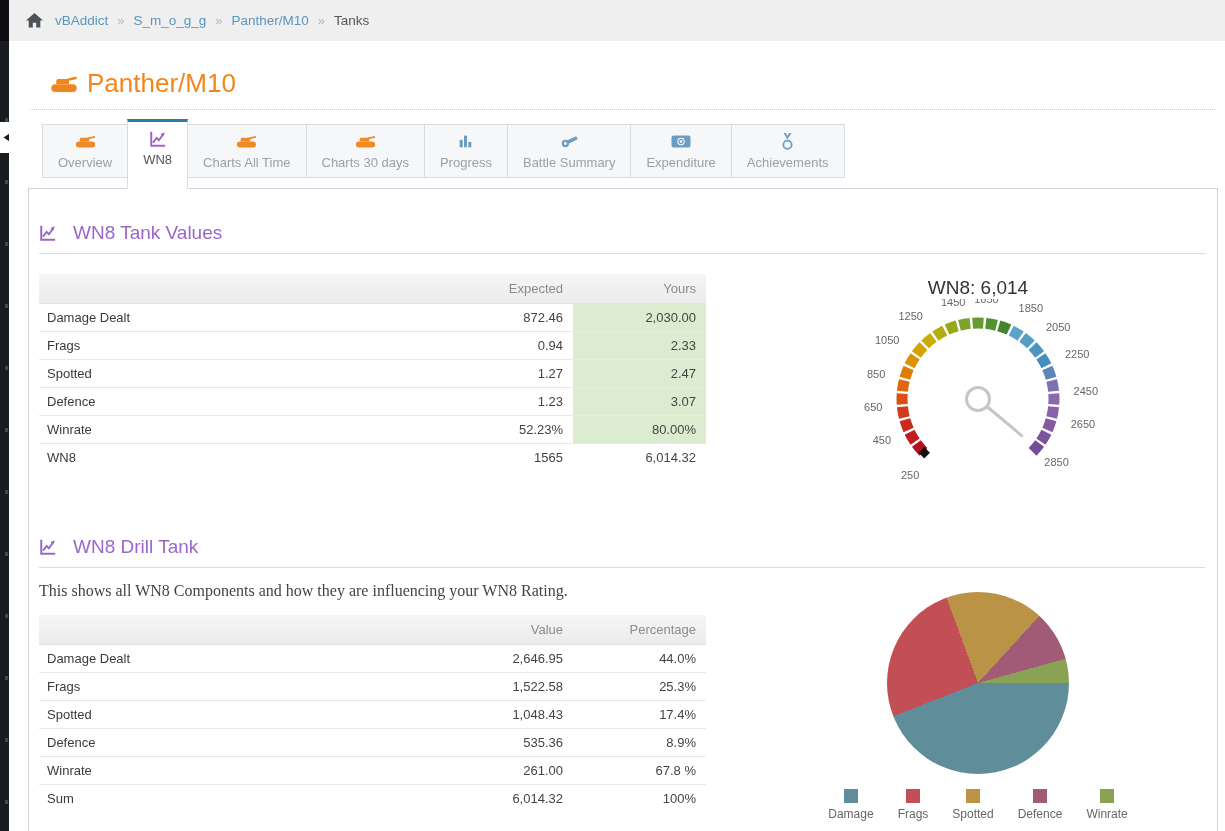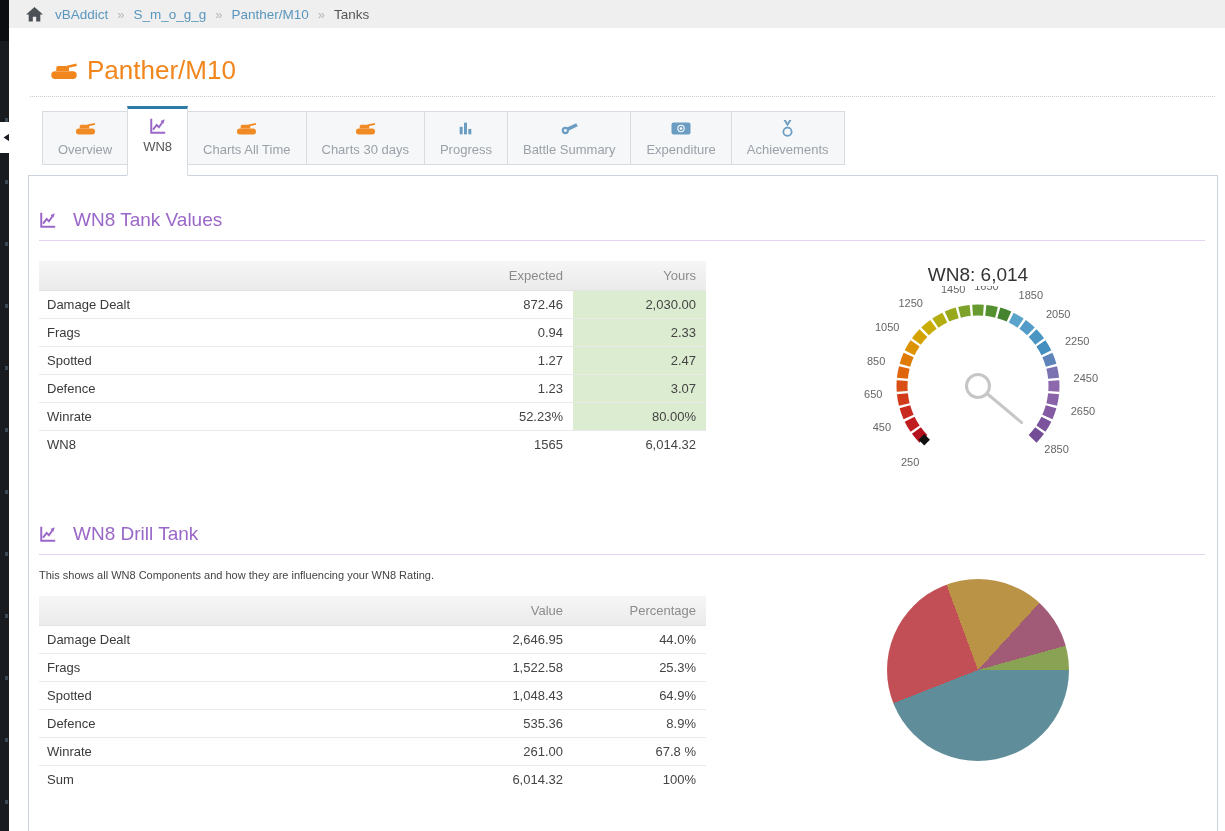--- a/index.html
+++ b/index.html
@@ -11,21 +11,21 @@
   .left-strip { position:absolute; left:0; top:0; width:9px; height:831px; background:#181c21; z-index:10; }
   .left-strip .strip-top { height:41px; background:#0b0d10; }
   .left-strip::after { content:""; position:absolute; right:1px; top:60px; bottom:0; width:3px;
        background:repeating-linear-gradient(to bottom, transparent 0 58px, #3c4854 58px 62px); }
   .strip-notch { position:absolute; left:0; top:122px; width:10px; height:31px; background:#fff;
        clip-path:polygon(0 0,100% 0,100% 36%,35% 50%,100% 64%,100% 100%,0 100%); z-index:11; }
 
   .page { margin-left:9px; }
 
   
-  .crumb-bar { height:28px; background:#efefef; display:flex; align-items:center; padding-left:17px;
+  .crumb-bar { height:41px; background:#efefef; display:flex; align-items:center; padding-left:17px;
                font-size:13.5px; }
   .crumb-bar .home-ic { color:#4c5157; margin-right:12px; display:flex; }
   .crumb-link { color:#5a96bd; text-decoration:none; cursor:pointer; }
   .crumb-link.u { }
   .crumb-sep { color:#b4b9be; margin:0 9px; font-size:13px; }
   .crumb-current { color:#555; }
 
   
   .page-title { margin:27px 10px 0 21px; padding:0 0 10px 20px; border-bottom:1px dotted #cbcbcb;
                 display:flex; align-items:center; gap:9px; color:#f1861d; font-size:26px; font-weight:300; }
@@ -41,21 +41,21 @@
                 border-bottom:1px solid transparent; color:#555; }
   .ic-orange { color:#f08a24; } .ic-purple { color:#9a67c8; } .ic-blue { color:#6b9dc2; }
 
   
   .panel { margin:-1px 7px 0 19px; border:1px solid #ccd3dc; background:#fff; position:relative; z-index:1;
            padding:33px 12px 40px 10px; min-height:700px; }
   .section { margin-bottom:37px; }
   .sec-head { display:flex; align-items:center; gap:16px; color:#9a67c8; font-size:19px; font-weight:300;
               padding-bottom:9px; border-bottom:1px solid #e3d3f1; margin-bottom:20px; }
   .sec-head .si { display:flex; color:#9a67c8; }
-  .sec-desc { font-size:11px; color:#444; margin:-6px 0 15px 0; }
+  .sec-desc { font-size:16px; color:#444; margin:-6px 0 15px 0;font-family:Liberation Serif, serif; }
 
   .sec-row { display:flex; align-items:flex-start; }
   .tbl-col { width:667px; flex:none; }
   .chart-col { flex:1; display:flex; flex-direction:column; align-items:center; padding-left:45px; }
 
   
   table.stat { width:100%; border-collapse:collapse; font-size:13px; }
   table.stat col.c-val { width:132px; } table.stat col.c-val2 { width:133px; }
   table.stat th { background:linear-gradient(#f6f6f6,#ebebeb); color:#8c8c8c; font-weight:400;
                   text-align:right; padding:7px 10px; border-bottom:1px solid #e2e2e2; }
@@ -357,21 +357,21 @@
                   <td>44.0%</td>
                 </tr>
                 <tr>
                   <td class="lbl">Frags</td>
                   <td>1,522.58</td>
                   <td>25.3%</td>
                 </tr>
                 <tr>
                   <td class="lbl">Spotted</td>
                   <td>1,048.43</td>
-                  <td>64.9%</td>
+                  <td>17.4%</td>
                 </tr>
                 <tr>
                   <td class="lbl">Defence</td>
                   <td>535.36</td>
                   <td>8.9%</td>
                 </tr>
                 <tr>
                   <td class="lbl">Winrate</td>
                   <td>261.00</td>
                   <td>67.8 %</td>
@@ -379,18 +379,40 @@
                 <tr>
                   <td class="lbl">Sum</td>
                   <td class="wn8v">6,014.32</td>
                   <td>100%</td>
                 </tr>
               </tbody>
             </table>
         </div>
         <div class="chart-col">
           <div class="pie" id="pie" style="background: conic-gradient(from 90deg, rgb(95, 141, 153) 0deg, rgb(95, 141, 153) 158.56deg, rgb(194, 79, 85) 158.56deg, rgb(194, 79, 85) 249.73deg, rgb(187, 147, 71) 249.73deg, rgb(187, 147, 71) 312.43deg, rgb(161, 91, 118) 312.43deg, rgb(161, 91, 118) 344.5deg, rgb(137, 162, 84) 344.5deg, rgb(137, 162, 84) 360deg);"></div>
+          <div class="legend" id="pie-legend">
+              <div class="leg-item">
+                <span class="leg-sw" style="background: rgb(95, 141, 153);"></span>
+                <span class="leg-lb">Damage</span>
+              </div>
+              <div class="leg-item">
+                <span class="leg-sw" style="background: rgb(194, 79, 85);"></span>
+                <span class="leg-lb">Frags</span>
+              </div>
+              <div class="leg-item">
+                <span class="leg-sw" style="background: rgb(187, 147, 71);"></span>
+                <span class="leg-lb">Spotted</span>
+              </div>
+              <div class="leg-item">
+                <span class="leg-sw" style="background: rgb(161, 91, 118);"></span>
+                <span class="leg-lb">Defence</span>
+              </div>
+              <div class="leg-item">
+                <span class="leg-sw" style="background: rgb(137, 162, 84);"></span>
+                <span class="leg-lb">Winrate</span>
+              </div>
+            </div>
         </div>
       </div>
     </div>
 
   </div>
 </div>
 
 </body></html>

